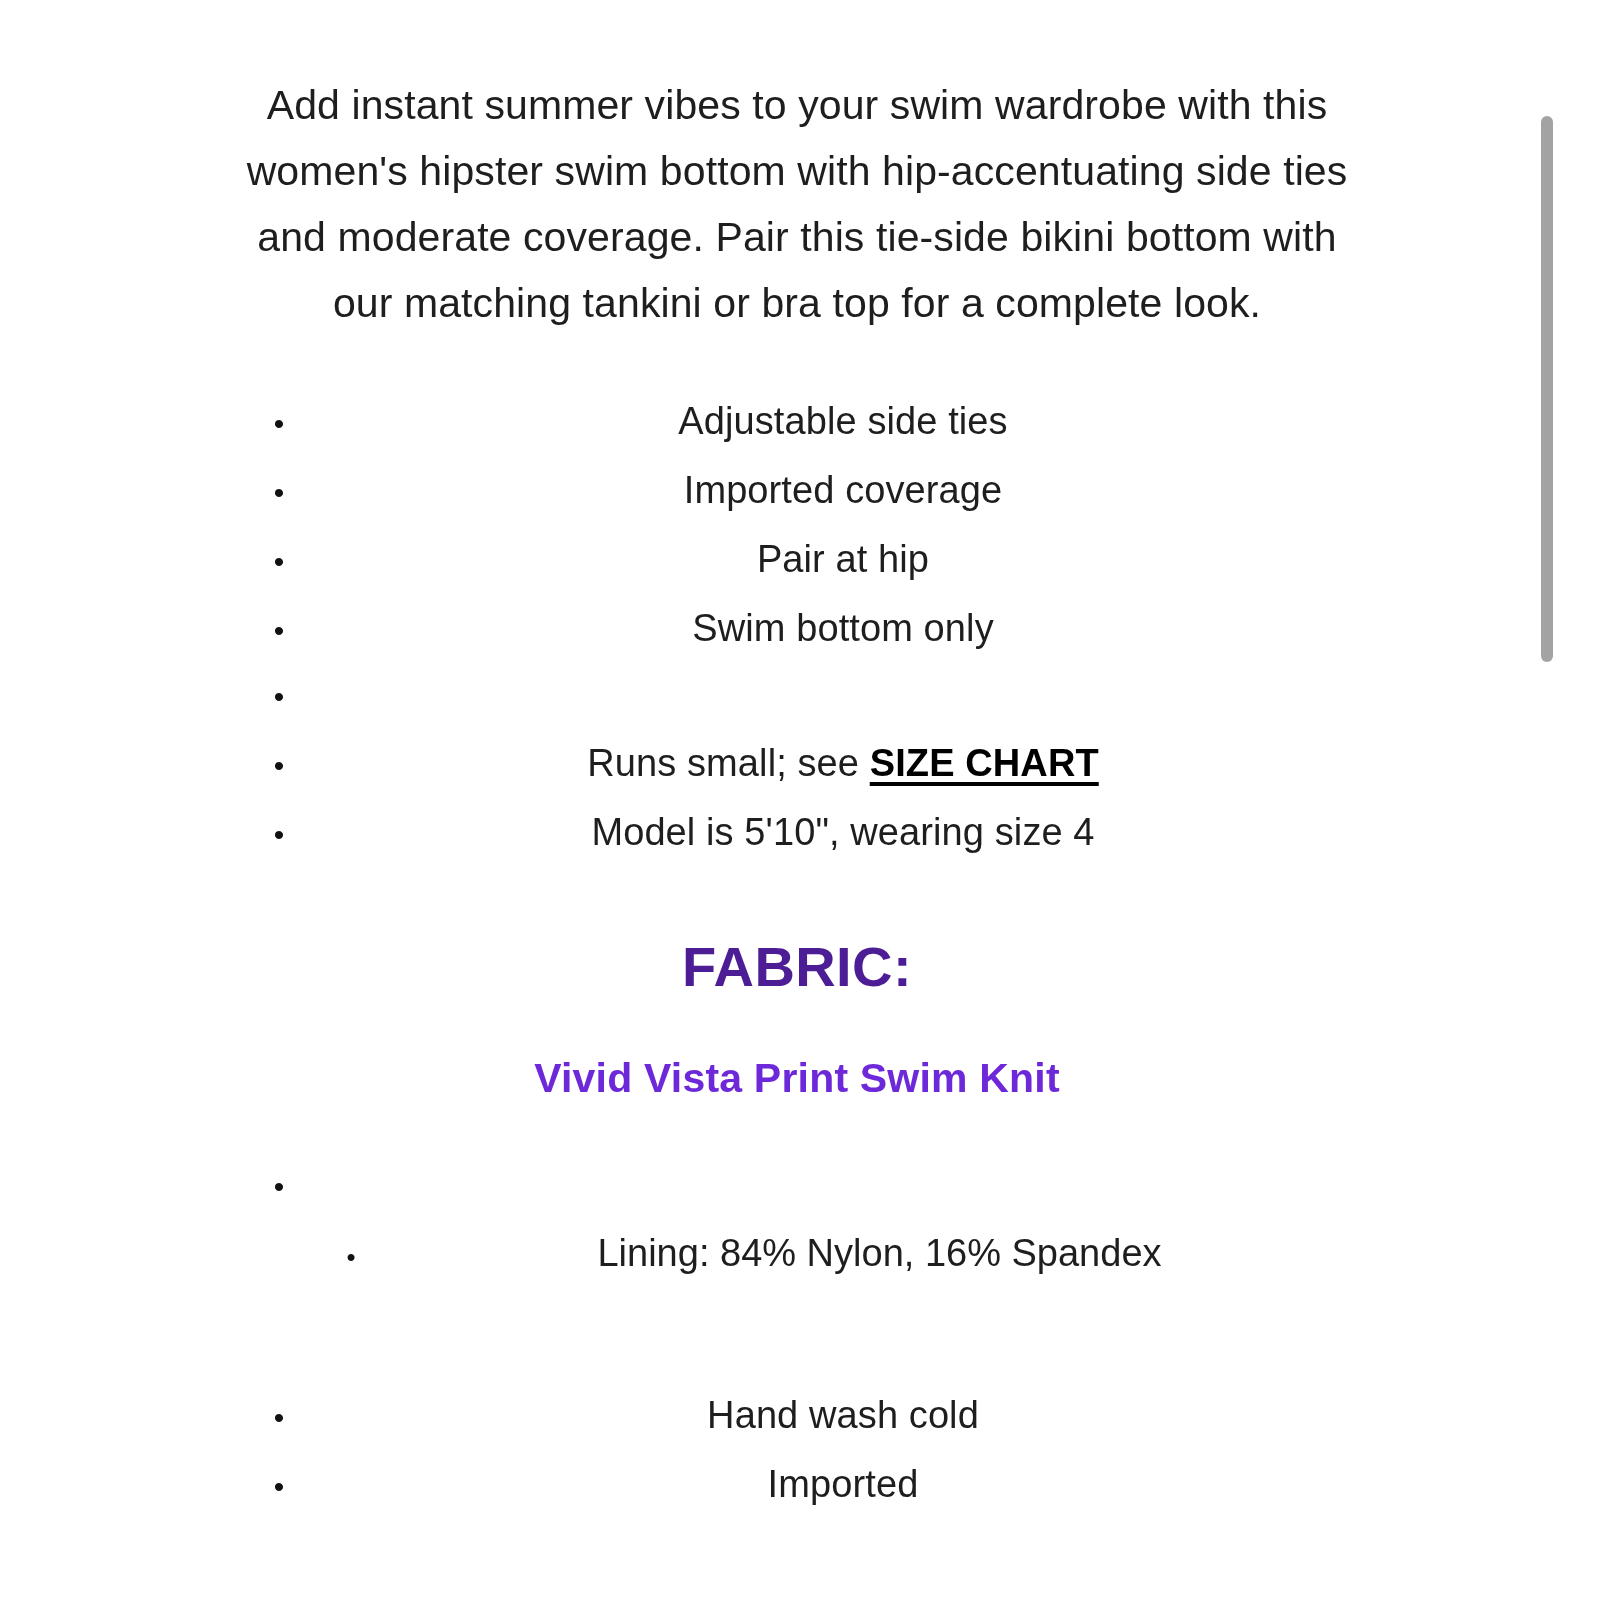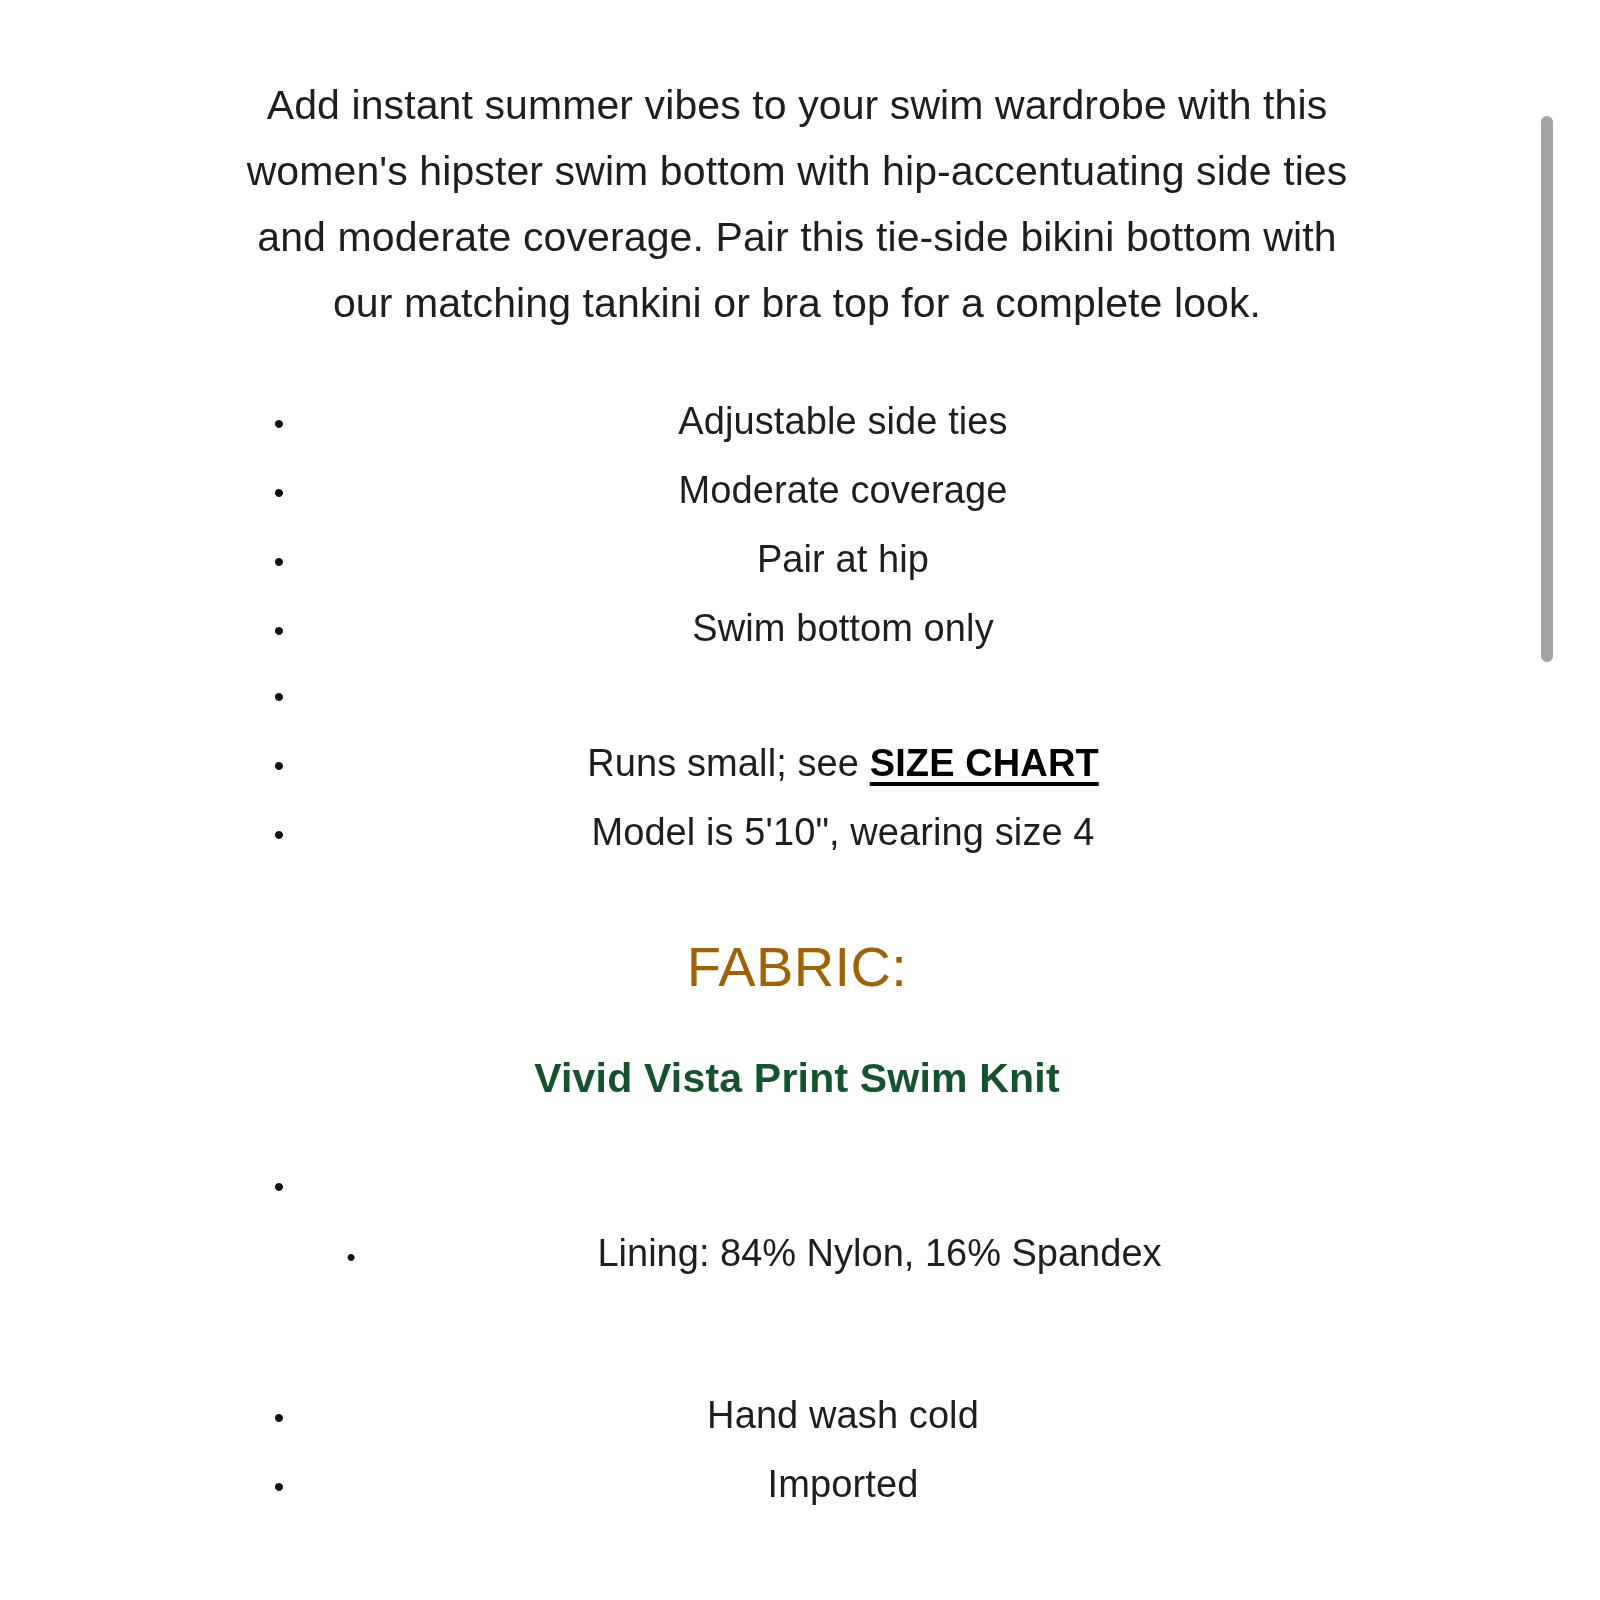--- a/index.html
+++ b/index.html
@@ -93,31 +93,31 @@
     text-decoration: underline;
     text-underline-offset: 6px;
     text-decoration-thickness: 4px;
     color: #000000;
     cursor: pointer;
   }
 
   .fabric-heading {
     font-size: 56px;
     line-height: 66px;
-    font-weight: 400;
-    color: #a16207;
+    font-weight: 700;
+    color: #4c1d95;
     letter-spacing: 0.4px;
     margin: 66px 0 0 0;
   }
 
   .fabric-subheading {
     font-size: 41px;
     line-height: 60px;
     font-weight: 700;
-    color: #14532d;
+    color: #6d28d9;
     letter-spacing: 0.2px;
     margin: 48px 0 0 0;
   }
 
   .fabric-list { margin-top: 46px; }
 
   .list-gap {
     height: 92px;
   }
 
@@ -148,21 +148,21 @@
 
   <ul class="feature-list">
 
     <li class="bullet-row">
       <span class="marker">•</span>
       <span class="bullet-text">Adjustable side ties</span>
     </li>
 
     <li class="bullet-row">
       <span class="marker">•</span>
-      <span class="bullet-text">Moderate coverage</span>
+      <span class="bullet-text">Imported coverage</span>
     </li>
 
     <li class="bullet-row">
       <span class="marker">•</span>
       <span class="bullet-text">Pair at hip</span>
     </li>
 
     <li class="bullet-row">
       <span class="marker">•</span>
       <span class="bullet-text">Swim bottom only</span>

